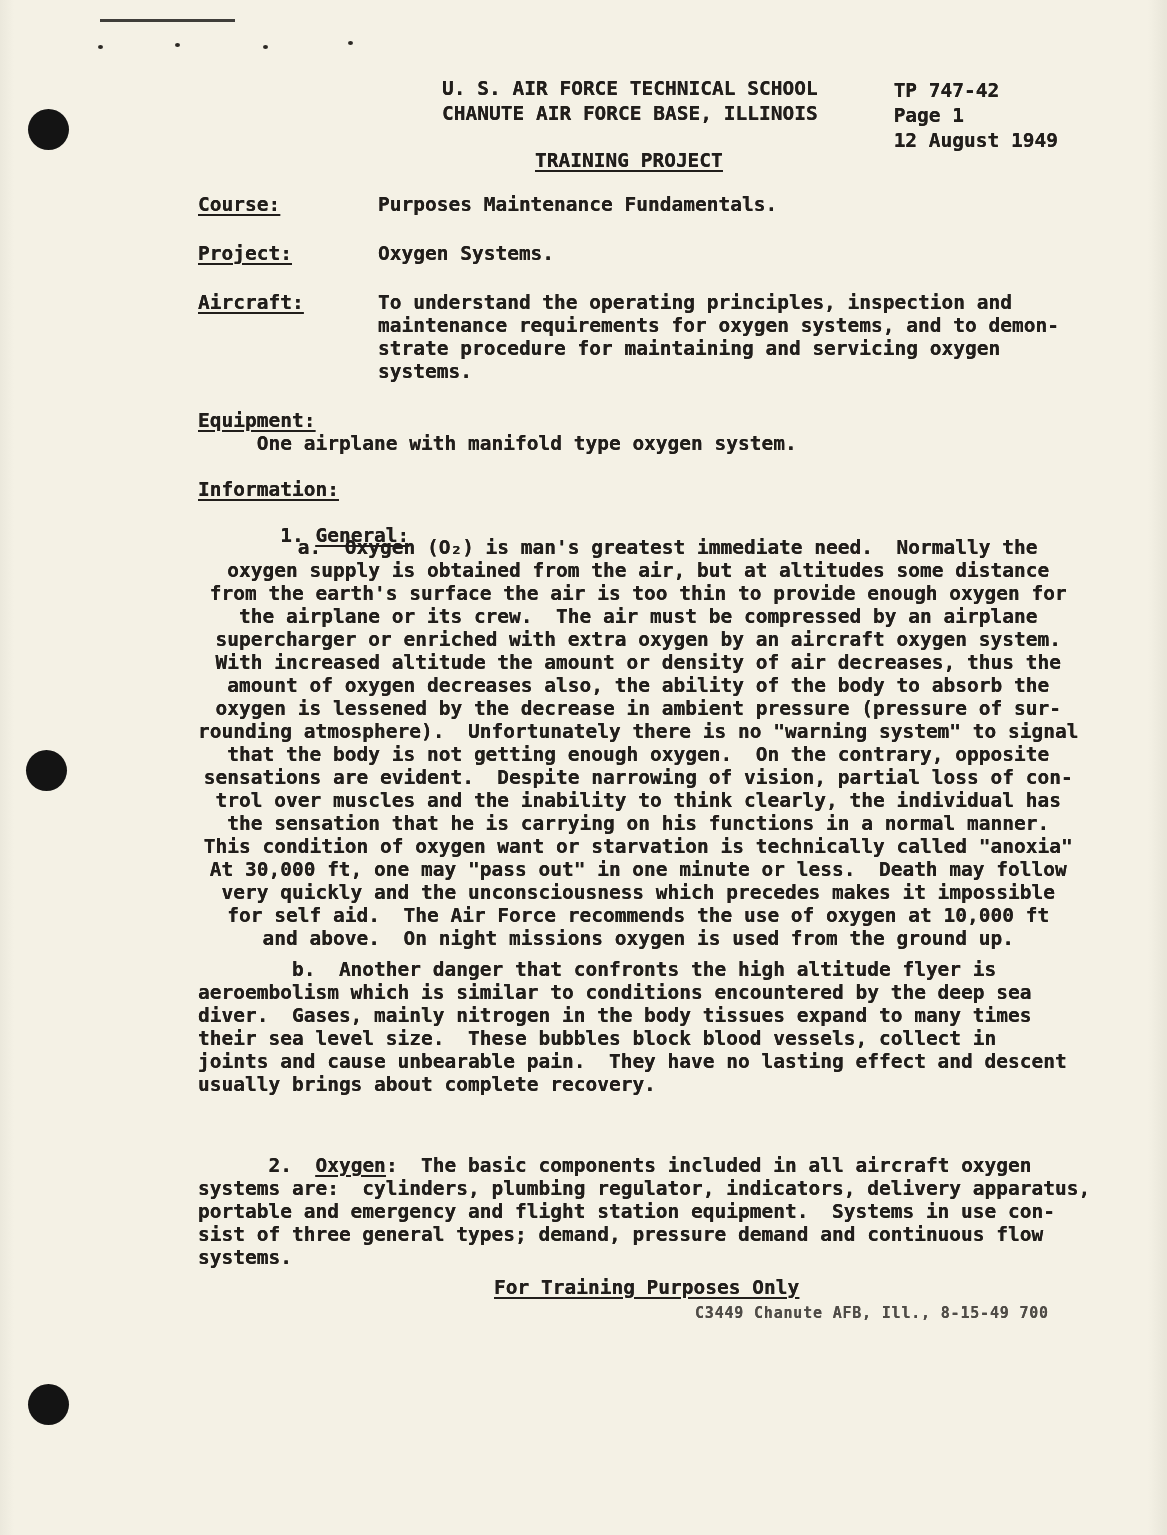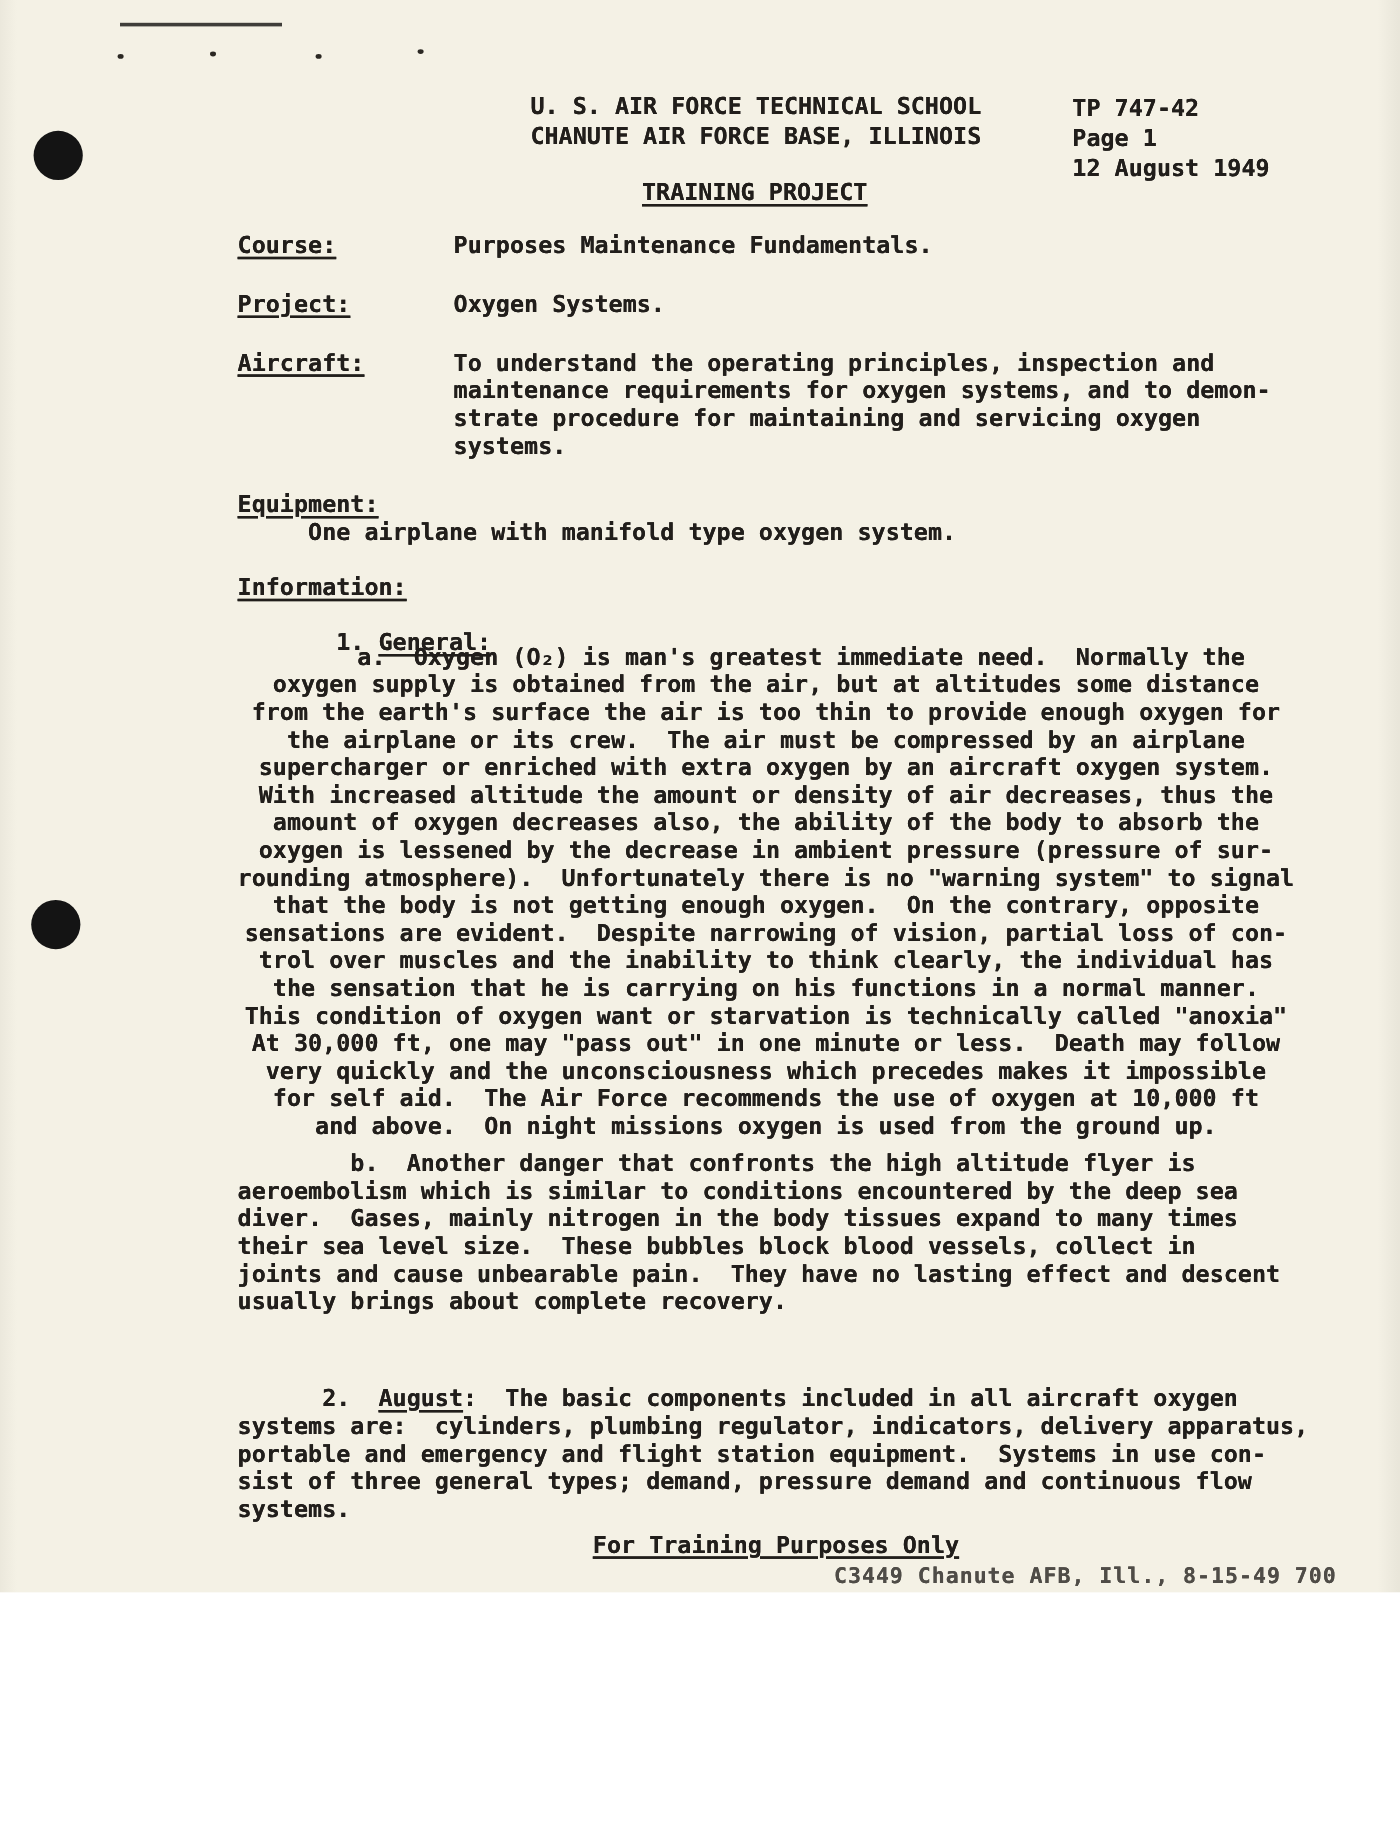--- a/index.html
+++ b/index.html
@@ -1,19 +1,19 @@
 <!DOCTYPE html>
 <html><head>
 <meta charset="utf-8">
 <style>
   html, body { margin: 0; padding: 0; }
   .page {
     position: relative;
     width: 1167px;
-    height: 1327px;
+    height: 1535px;
     background:
       linear-gradient(90deg, #ebe8dc 0px, #f4f1e5 14px, #f4f1e5 1148px, #e9e6da 1165px),
       #f4f1e5;
     overflow: hidden;
     font-family: "DejaVu Sans Mono", "Liberation Mono", monospace;
     font-weight: 700;
     color: #211e1b;
     font-size: 19.5px;
     line-height: 23px;
     text-shadow: 0 0 0.5px currentColor;
@@ -53,21 +53,21 @@
   .equipment-heading { left: 198px; top: 409px; }
   .equipment-body { left: 198px; top: 432px; }
   .info-heading { left: 198px; top: 478px; }
   .item1-line { left: 198px; top: 501px; }
   .para-a { left: 198px; top: 536px; text-align: center; }
   .para-b { left: 198px; top: 958px; }
   .para-systems { left: 198px; top: 1131px; }
   .notice { left: 494px; top: 1276px; }
   .imprint {
     left: 695px; top: 1302px;
-    font-size: 18px;
+    font-size: 15px;
     letter-spacing: .8px;
     opacity: .78;
     filter: blur(0.3px);
   }
 </style>
 </head>
 <body>
 
 <div class="page">
 
@@ -137,21 +137,21 @@
 and above.  On night missions oxygen is used from the ground up.</div>
 
   <div class="abs para-b pre">        b.  Another danger that confronts the high altitude flyer is
 aeroembolism which is similar to conditions encountered by the deep sea
 diver.  Gases, mainly nitrogen in the body tissues expand to many times
 their sea level size.  These bubbles block blood vessels, collect in
 joints and cause unbearable pain.  They have no lasting effect and descent
 usually brings about complete recovery.</div>
 
   <div class="abs para-systems pre">
-    <span>  2.  </span><span class="u">August</span><span>:  The basic components included in all aircraft oxygen
+    <span>  2.  </span><span class="u">Oxygen</span><span>:  The basic components included in all aircraft oxygen
 systems are:  cylinders, plumbing regulator, indicators, delivery apparatus,
 portable and emergency and flight station equipment.  Systems in use con-
 sist of three general types; demand, pressure demand and continuous flow
 systems.</span>
   </div>
 
   <div class="abs notice u">For Training Purposes Only</div>
   <div class="abs imprint">C3449 Chanute AFB, Ill., 8-15-49 700</div>
 
 </div>

